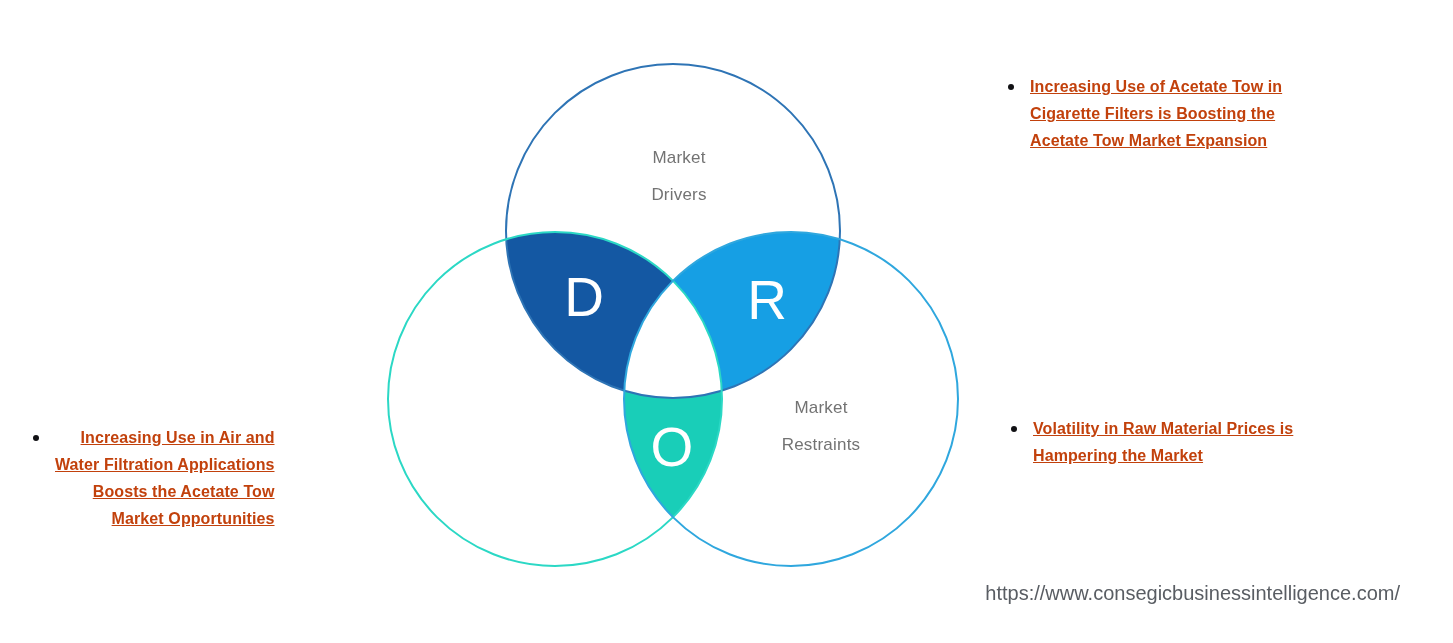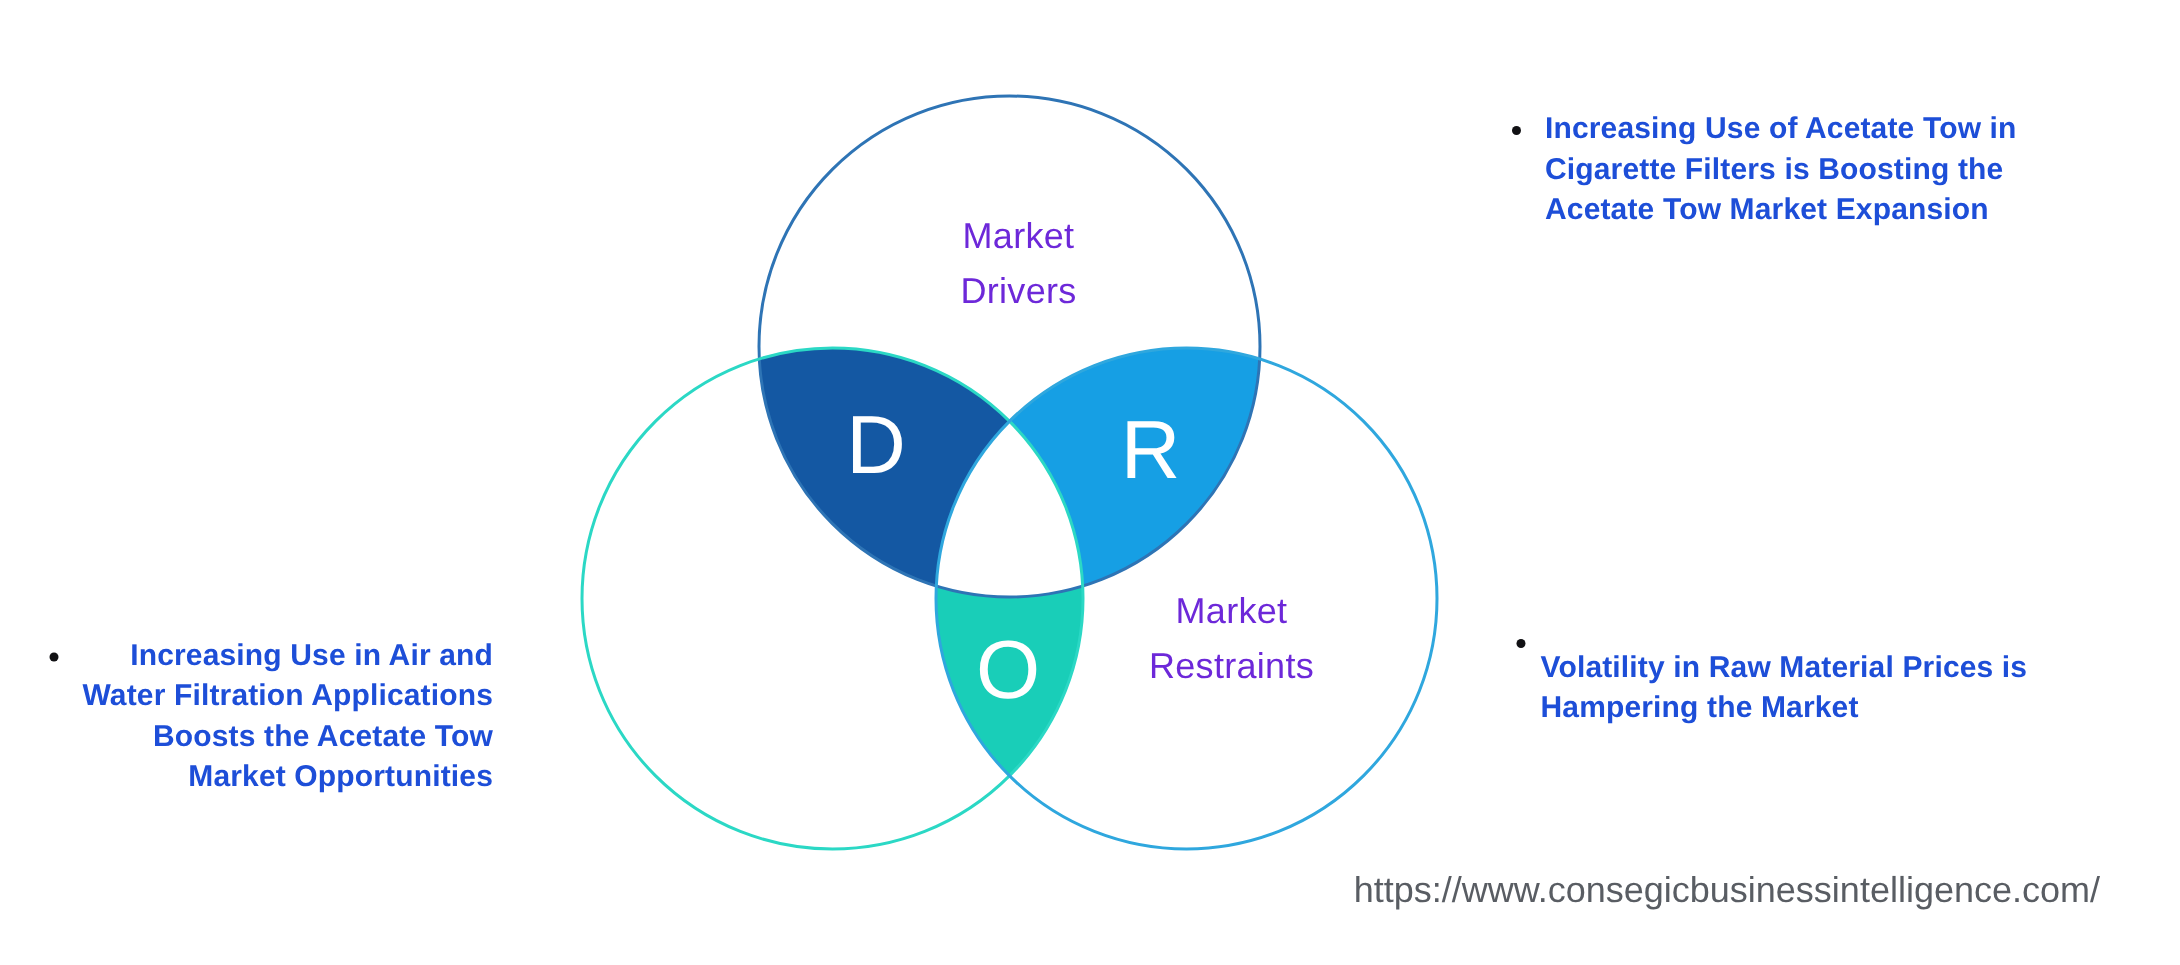--- a/index.html
+++ b/index.html
@@ -18,23 +18,23 @@
   .venn-svg {
     position: absolute;
     left: 0;
     top: 0;
   }
   .abs {
     position: absolute;
   }
   .circle-label {
     transform: translate(-50%, -50%);
-    font-size: 24px;
+    font-size: 17px;
     line-height: 37px;
-    color: #6d28d9;
+    color: #737373;
     text-align: center;
     white-space: pre-line;
     letter-spacing: 0.2px;
   }
   .overlap-letter {
     transform: translate(-50%, -50%);
     font-size: 55px;
     line-height: 55px;
     color: #ffffff;
     text-align: center;
@@ -47,29 +47,30 @@
   .bullet-dot {
     width: 6px;
     height: 6px;
     border-radius: 50%;
     background: #111114;
     margin-top: 11px;
     flex: 0 0 auto;
   }
   .bullet-text {
     margin-left: 16px;
-    font-size: 20px;
+    font-size: 16px;
     line-height: 27px;
     font-weight: 600;
-    color: #1d4ed8;
+    color: #c2410c;
     white-space: pre-line;
     letter-spacing: 0.1px;
+    text-decoration: underline;
   }
   .source-url {
-    font-size: 24px;
+    font-size: 20px;
     line-height: 23px;
     color: #595d63;
     white-space: nowrap;
   }
 </style>
 </head>
 <body>
 
 <div class="canvas">
 
@@ -115,21 +116,21 @@
   <div class="abs overlap-letter" style="left:767px; top:300px;">R</div>
   <div class="abs overlap-letter" style="left:672px; top:447px;">O</div>
 
   <div class="abs bullet-item" style="left:1008px; top:73px; width:400px;">
     <span class="bullet-dot"></span>
     <span class="bullet-text">Increasing Use of Acetate Tow in
 Cigarette Filters is Boosting the
 Acetate Tow Market Expansion</span>
   </div>
 
-  <div class="abs bullet-item" style="left:1011px; top:415px; width:400px;flex-direction:column;">
+  <div class="abs bullet-item" style="left:1011px; top:415px; width:400px;">
     <span class="bullet-dot"></span>
     <span class="bullet-text">Volatility in Raw Material Prices is
 Hampering the Market</span>
   </div>
 
   <div class="abs bullet-item" style="left:33px; top:424px; width:360px;text-align:right;">
     <span class="bullet-dot"></span>
     <span class="bullet-text">Increasing Use in Air and
 Water Filtration Applications
 Boosts the Acetate Tow

